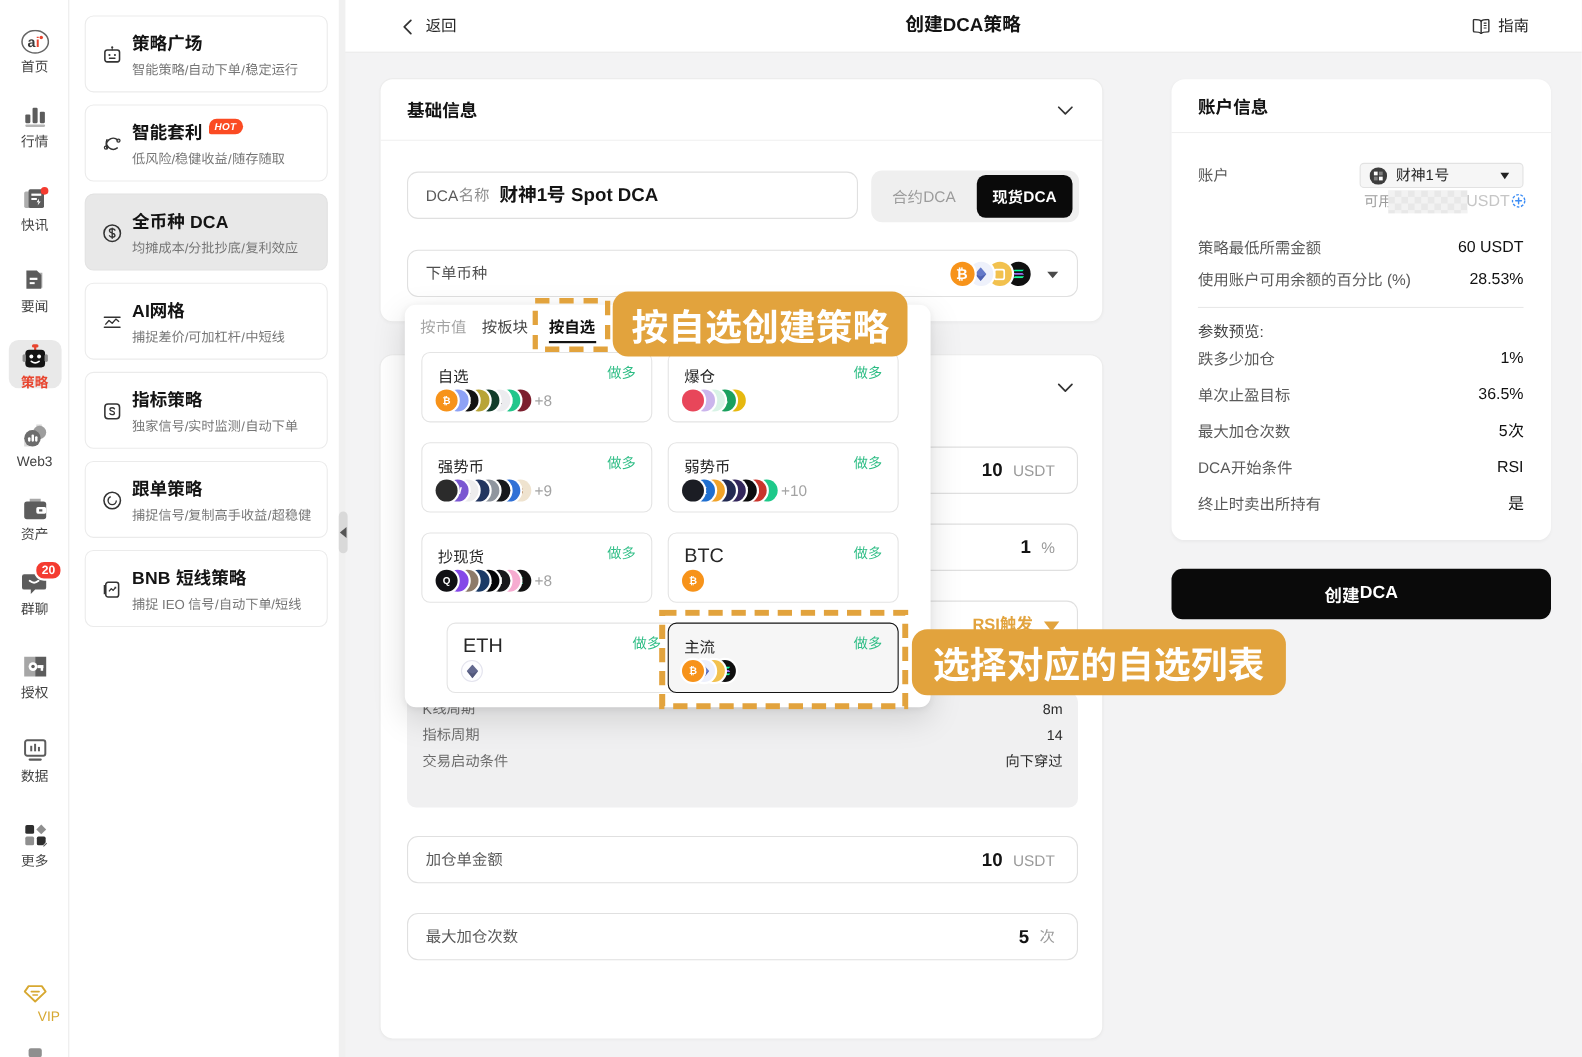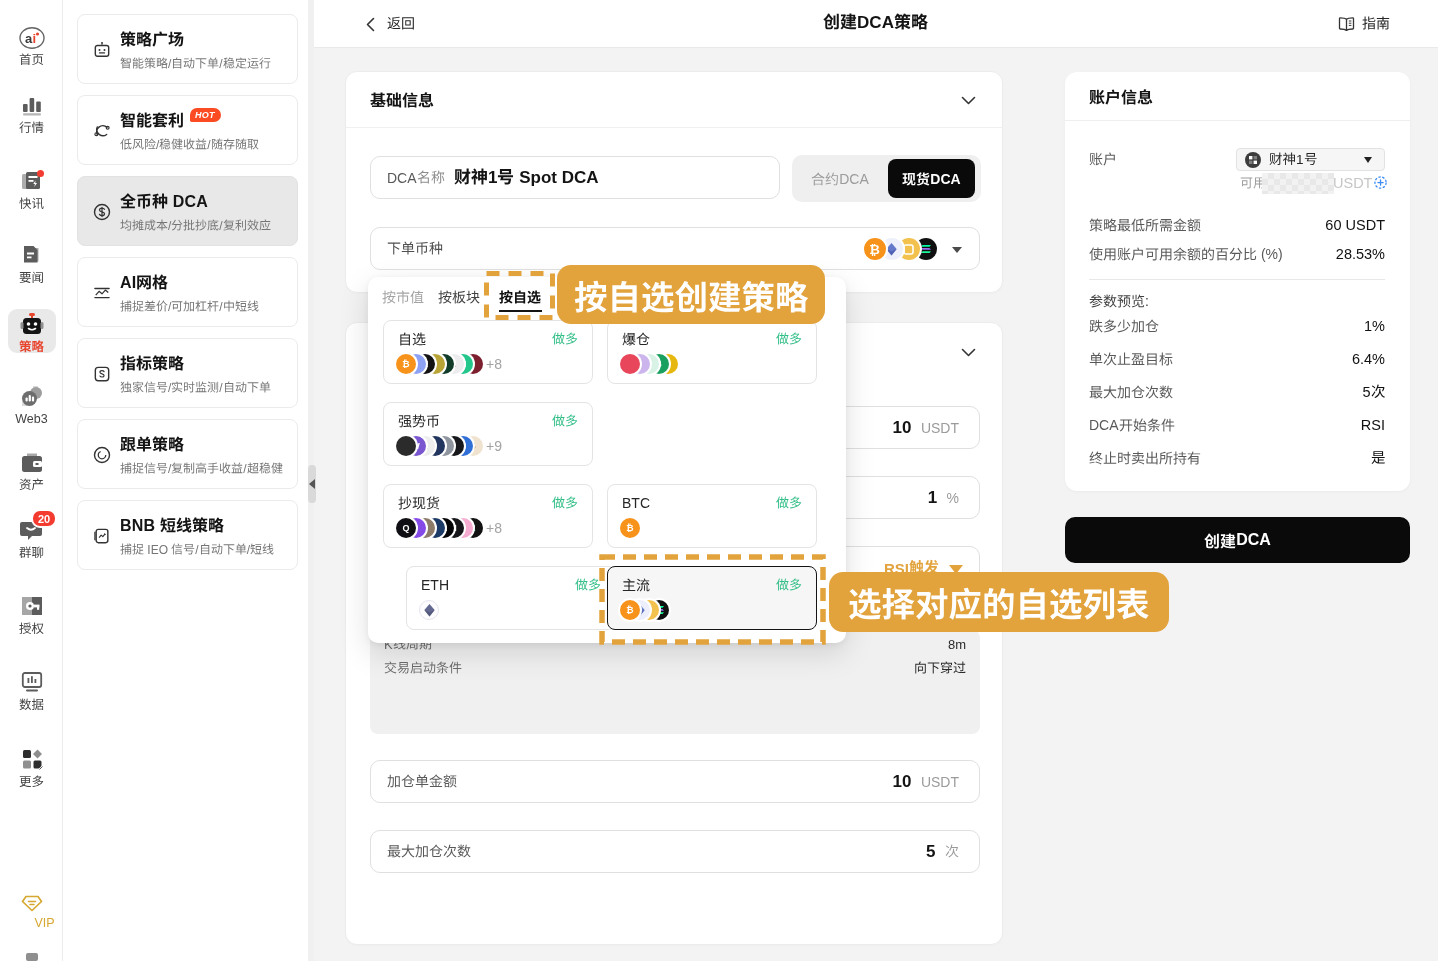--- a/index.html
+++ b/index.html
@@ -22,21 +22,21 @@
 .field{position:absolute;border:1px solid #e0e0e0;border-radius:10px;background:#fff;}
 .flab{position:absolute;left:16px;top:50%;transform:translateY(-50%);font-size:14px;color:#595959;}
 .fval{position:absolute;right:20px;top:50%;transform:translateY(-50%);font-size:17px;font-weight:700;color:#141414;white-space:nowrap;}
 .funit{font-size:14px;font-weight:400;color:#9b9b9b;}
 .grow{display:flex;justify-content:space-between;padding:0 14px;height:24px;align-items:center;font-size:13px;}
 .grow .gl{color:#6b6b6b;} .grow .gv{color:#2b2b2b;}
 
 #panel{position:absolute;left:55px;top:277px;width:478px;height:366px;background:#fff;border-radius:10px;box-shadow:0 10px 30px rgba(0,0,0,.13),0 2px 6px rgba(0,0,0,.06);z-index:10;}
 .tab{position:absolute;top:12px;font-size:14px;color:#424242;}
 .pcard{position:absolute;width:210px;height:64px;border:1px solid #e4e4e4;border-radius:8px;background:#fff;}
-.pcard .tt{position:absolute;left:14px;top:10px;font-size:14px;color:#262626;}
+.pcard .tt{position:absolute;left:14px;top:10px;font-size:18px;color:#262626;}
 .pcard .dd{position:absolute;right:14px;top:10px;font-size:13px;color:#2ebd85;}
 .coins{position:absolute;left:12px;top:32px;height:22px;display:flex;align-items:center;}
 .coin{position:relative;width:20px;height:20px;border-radius:50%;box-shadow:0 0 0 2px #fff;margin-right:-10.5px;flex:none;font-size:9px;font-weight:700;color:#fff;display:flex;align-items:center;justify-content:center;}
 .plus{margin-left:14px;font-size:14px;color:#a3a3a3;}
 .coin:nth-child(1){z-index:9}.coin:nth-child(2){z-index:8}.coin:nth-child(3){z-index:7}.coin:nth-child(4){z-index:6}.coin:nth-child(5){z-index:5}.coin:nth-child(6){z-index:4}.coin:nth-child(7){z-index:3}.coin:nth-child(8){z-index:2}
 .callout{position:absolute;background:#e2a33d;border-radius:10px;color:#fff;font-weight:700;display:flex;align-items:center;justify-content:center;z-index:12;white-space:nowrap;}
 
 .rrow{position:absolute;left:24px;right:25px;height:20px;}
 .rrow .l{position:absolute;left:0;top:0;font-size:14px;color:#595959;white-space:nowrap;}
 .rrow .v{position:absolute;right:0;top:0;font-size:14.5px;color:#111;}
@@ -729,20 +729,29 @@
     <div style="position:absolute;left:24px;top:307px;width:610px;height:104px;background:#f0f0f1;border-radius:8px;padding-top:2px;">
       <div class="grow">
           <span class="gl">K<svg class="cj" width="39.0" height="11.44" viewBox="0 0 39.0 11.44" fill="#6b6b6b">
               <use href="#g4f" transform="translate(0.0,11.44) scale(0.013,-0.013)"></use>
               <use href="#g91" transform="translate(13.0,11.44) scale(0.013,-0.013)"></use>
               <use href="#g92" transform="translate(26.0,11.44) scale(0.013,-0.013)"></use>
             </svg></span>
           <span class="gv">8m</span>
         </div>
       <div class="grow">
+          <span class="gl"><svg class="cj" width="52.0" height="11.44" viewBox="0 0 52.0 11.44" fill="#6b6b6b">
+              <use href="#g60" transform="translate(0.0,11.44) scale(0.013,-0.013)"></use>
+              <use href="#g93" transform="translate(13.0,11.44) scale(0.013,-0.013)"></use>
+              <use href="#g91" transform="translate(26.0,11.44) scale(0.013,-0.013)"></use>
+              <use href="#g92" transform="translate(39.0,11.44) scale(0.013,-0.013)"></use>
+            </svg></span>
+          <span class="gv">14</span>
+        </div>
+      <div class="grow">
           <span class="gl"><svg class="cj" width="78.0" height="11.44" viewBox="0 0 78.0 11.44" fill="#6b6b6b">
               <use href="#g94" transform="translate(0.0,11.44) scale(0.013,-0.013)"></use>
               <use href="#g95" transform="translate(13.0,11.44) scale(0.013,-0.013)"></use>
               <use href="#g96" transform="translate(26.0,11.44) scale(0.013,-0.013)"></use>
               <use href="#g2a" transform="translate(39.0,11.44) scale(0.013,-0.013)"></use>
               <use href="#g8d" transform="translate(52.0,11.44) scale(0.013,-0.013)"></use>
               <use href="#g8e" transform="translate(65.0,11.44) scale(0.013,-0.013)"></use>
             </svg></span>
           <span class="gv"><svg class="cj" width="52.0" height="11.44" viewBox="0 0 52.0 11.44" fill="#2b2b2b">
               <use href="#g9a" transform="translate(0.0,11.44) scale(0.013,-0.013)"></use>
@@ -864,21 +873,21 @@
       </div>
     <div class="rrow" style="top:279px;">
         <span class="l"><svg class="cj" width="84.0" height="12.32" viewBox="0 0 84.0 12.32" fill="#595959">
             <use href="#g2c" transform="translate(0.0,12.32) scale(0.014,-0.014)"></use>
             <use href="#g9f" transform="translate(14.0,12.32) scale(0.014,-0.014)"></use>
             <use href="#gb2" transform="translate(28.0,12.32) scale(0.014,-0.014)"></use>
             <use href="#gb3" transform="translate(42.0,12.32) scale(0.014,-0.014)"></use>
             <use href="#gb4" transform="translate(56.0,12.32) scale(0.014,-0.014)"></use>
             <use href="#g93" transform="translate(70.0,12.32) scale(0.014,-0.014)"></use>
           </svg></span>
-        <span class="v">6.4%</span>
+        <span class="v">36.5%</span>
       </div>
     <div class="rrow" style="top:312px;">
         <span class="l"><svg class="cj" width="84.0" height="12.32" viewBox="0 0 84.0 12.32" fill="#595959">
             <use href="#g9d" transform="translate(0.0,12.32) scale(0.014,-0.014)"></use>
             <use href="#g9e" transform="translate(14.0,12.32) scale(0.014,-0.014)"></use>
             <use href="#g4a" transform="translate(28.0,12.32) scale(0.014,-0.014)"></use>
             <use href="#g7b" transform="translate(42.0,12.32) scale(0.014,-0.014)"></use>
             <use href="#g9f" transform="translate(56.0,12.32) scale(0.014,-0.014)"></use>
             <use href="#g10" transform="translate(70.0,12.32) scale(0.014,-0.014)"></use>
           </svg></span>
@@ -983,20 +992,42 @@
       <div class="coins">
         <div class="coin" style="background:#2b2b2b;"></div>
         <div class="coin" style="background:#7a57d1;">W</div>
         <div class="coin" style="background:#ededed;color:#333;">a</div>
         <div class="coin" style="background:#22355f;"></div>
         <div class="coin" style="background:#8f959e;">s</div>
         <div class="coin" style="background:#17181b;"></div>
         <div class="coin" style="background:#3070d6;">S</div>
         <div class="coin" style="background:#efe3cf;color:#a2632c;">B</div>
         <span class="plus">+9</span>
+      </div>
+    </div>
+    <div class="pcard" style="left:239px;top:125px;">
+      <div class="tt"><svg class="cj" width="42.0" height="12.32" viewBox="0 0 42.0 12.32" fill="#262626">
+            <use href="#g7e" transform="translate(0.0,12.32) scale(0.014,-0.014)"></use>
+            <use href="#g7d" transform="translate(14.0,12.32) scale(0.014,-0.014)"></use>
+            <use href="#g6f" transform="translate(28.0,12.32) scale(0.014,-0.014)"></use>
+          </svg></div>
+        <div class="dd"><svg class="cj" width="26.0" height="11.44" viewBox="0 0 26.0 11.44" fill="#2ebd85">
+            <use href="#g83" transform="translate(0.0,11.44) scale(0.013,-0.013)"></use>
+            <use href="#g13" transform="translate(13.0,11.44) scale(0.013,-0.013)"></use>
+          </svg></div>
+      <div class="coins">
+        <div class="coin" style="background:#1b1d24;"></div>
+        <div class="coin" style="background:#1f6fd0;">X</div>
+        <div class="coin" style="background:#f0a32a;"></div>
+        <div class="coin" style="background:#232a52;"></div>
+        <div class="coin" style="background:#33275c;"></div>
+        <div class="coin" style="background:#0d0d0f;">F</div>
+        <div class="coin" style="background:#c8352c;">B</div>
+        <div class="coin" style="background:#1ec98a;"></div>
+        <span class="plus">+10</span>
       </div>
     </div>
     <div class="pcard" style="left:15px;top:207px;">
       <div class="tt"><svg class="cj" width="42.0" height="12.32" viewBox="0 0 42.0 12.32" fill="#262626">
             <use href="#g3f" transform="translate(0.0,12.32) scale(0.014,-0.014)"></use>
             <use href="#g7f" transform="translate(14.0,12.32) scale(0.014,-0.014)"></use>
             <use href="#g80" transform="translate(28.0,12.32) scale(0.014,-0.014)"></use>
           </svg></div>
         <div class="dd"><svg class="cj" width="26.0" height="11.44" viewBox="0 0 26.0 11.44" fill="#2ebd85">
             <use href="#g83" transform="translate(0.0,11.44) scale(0.013,-0.013)"></use>

